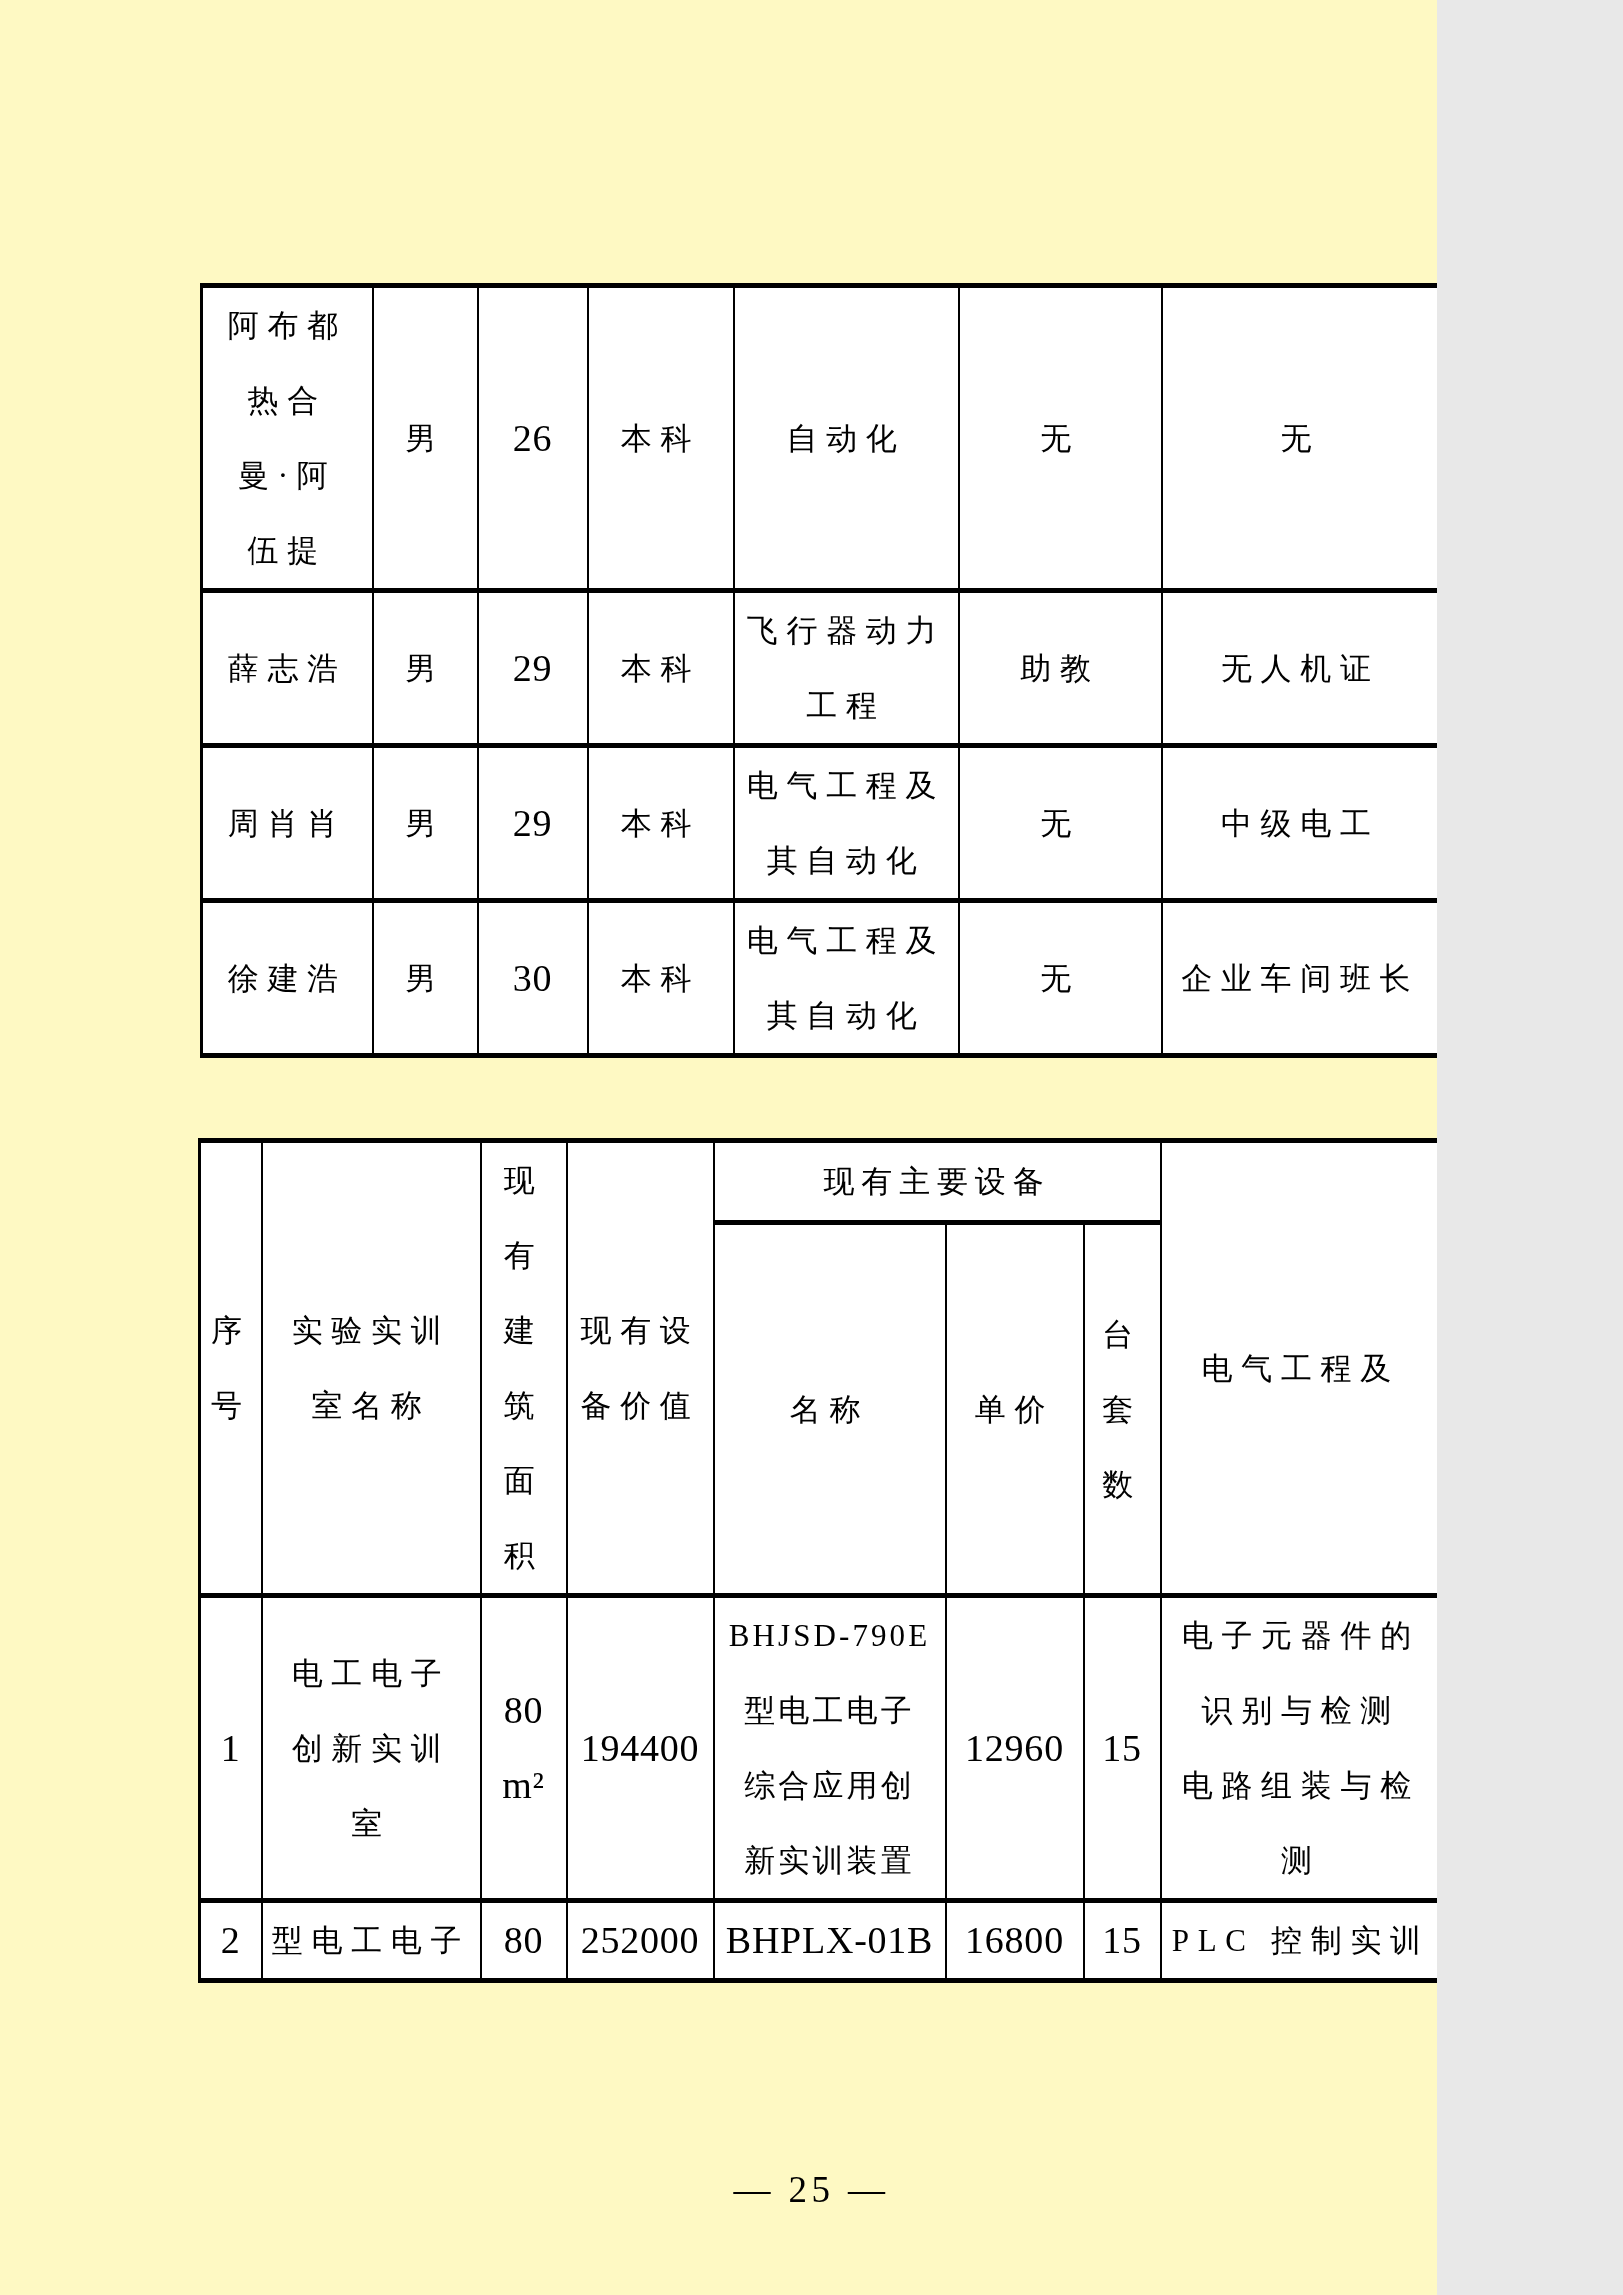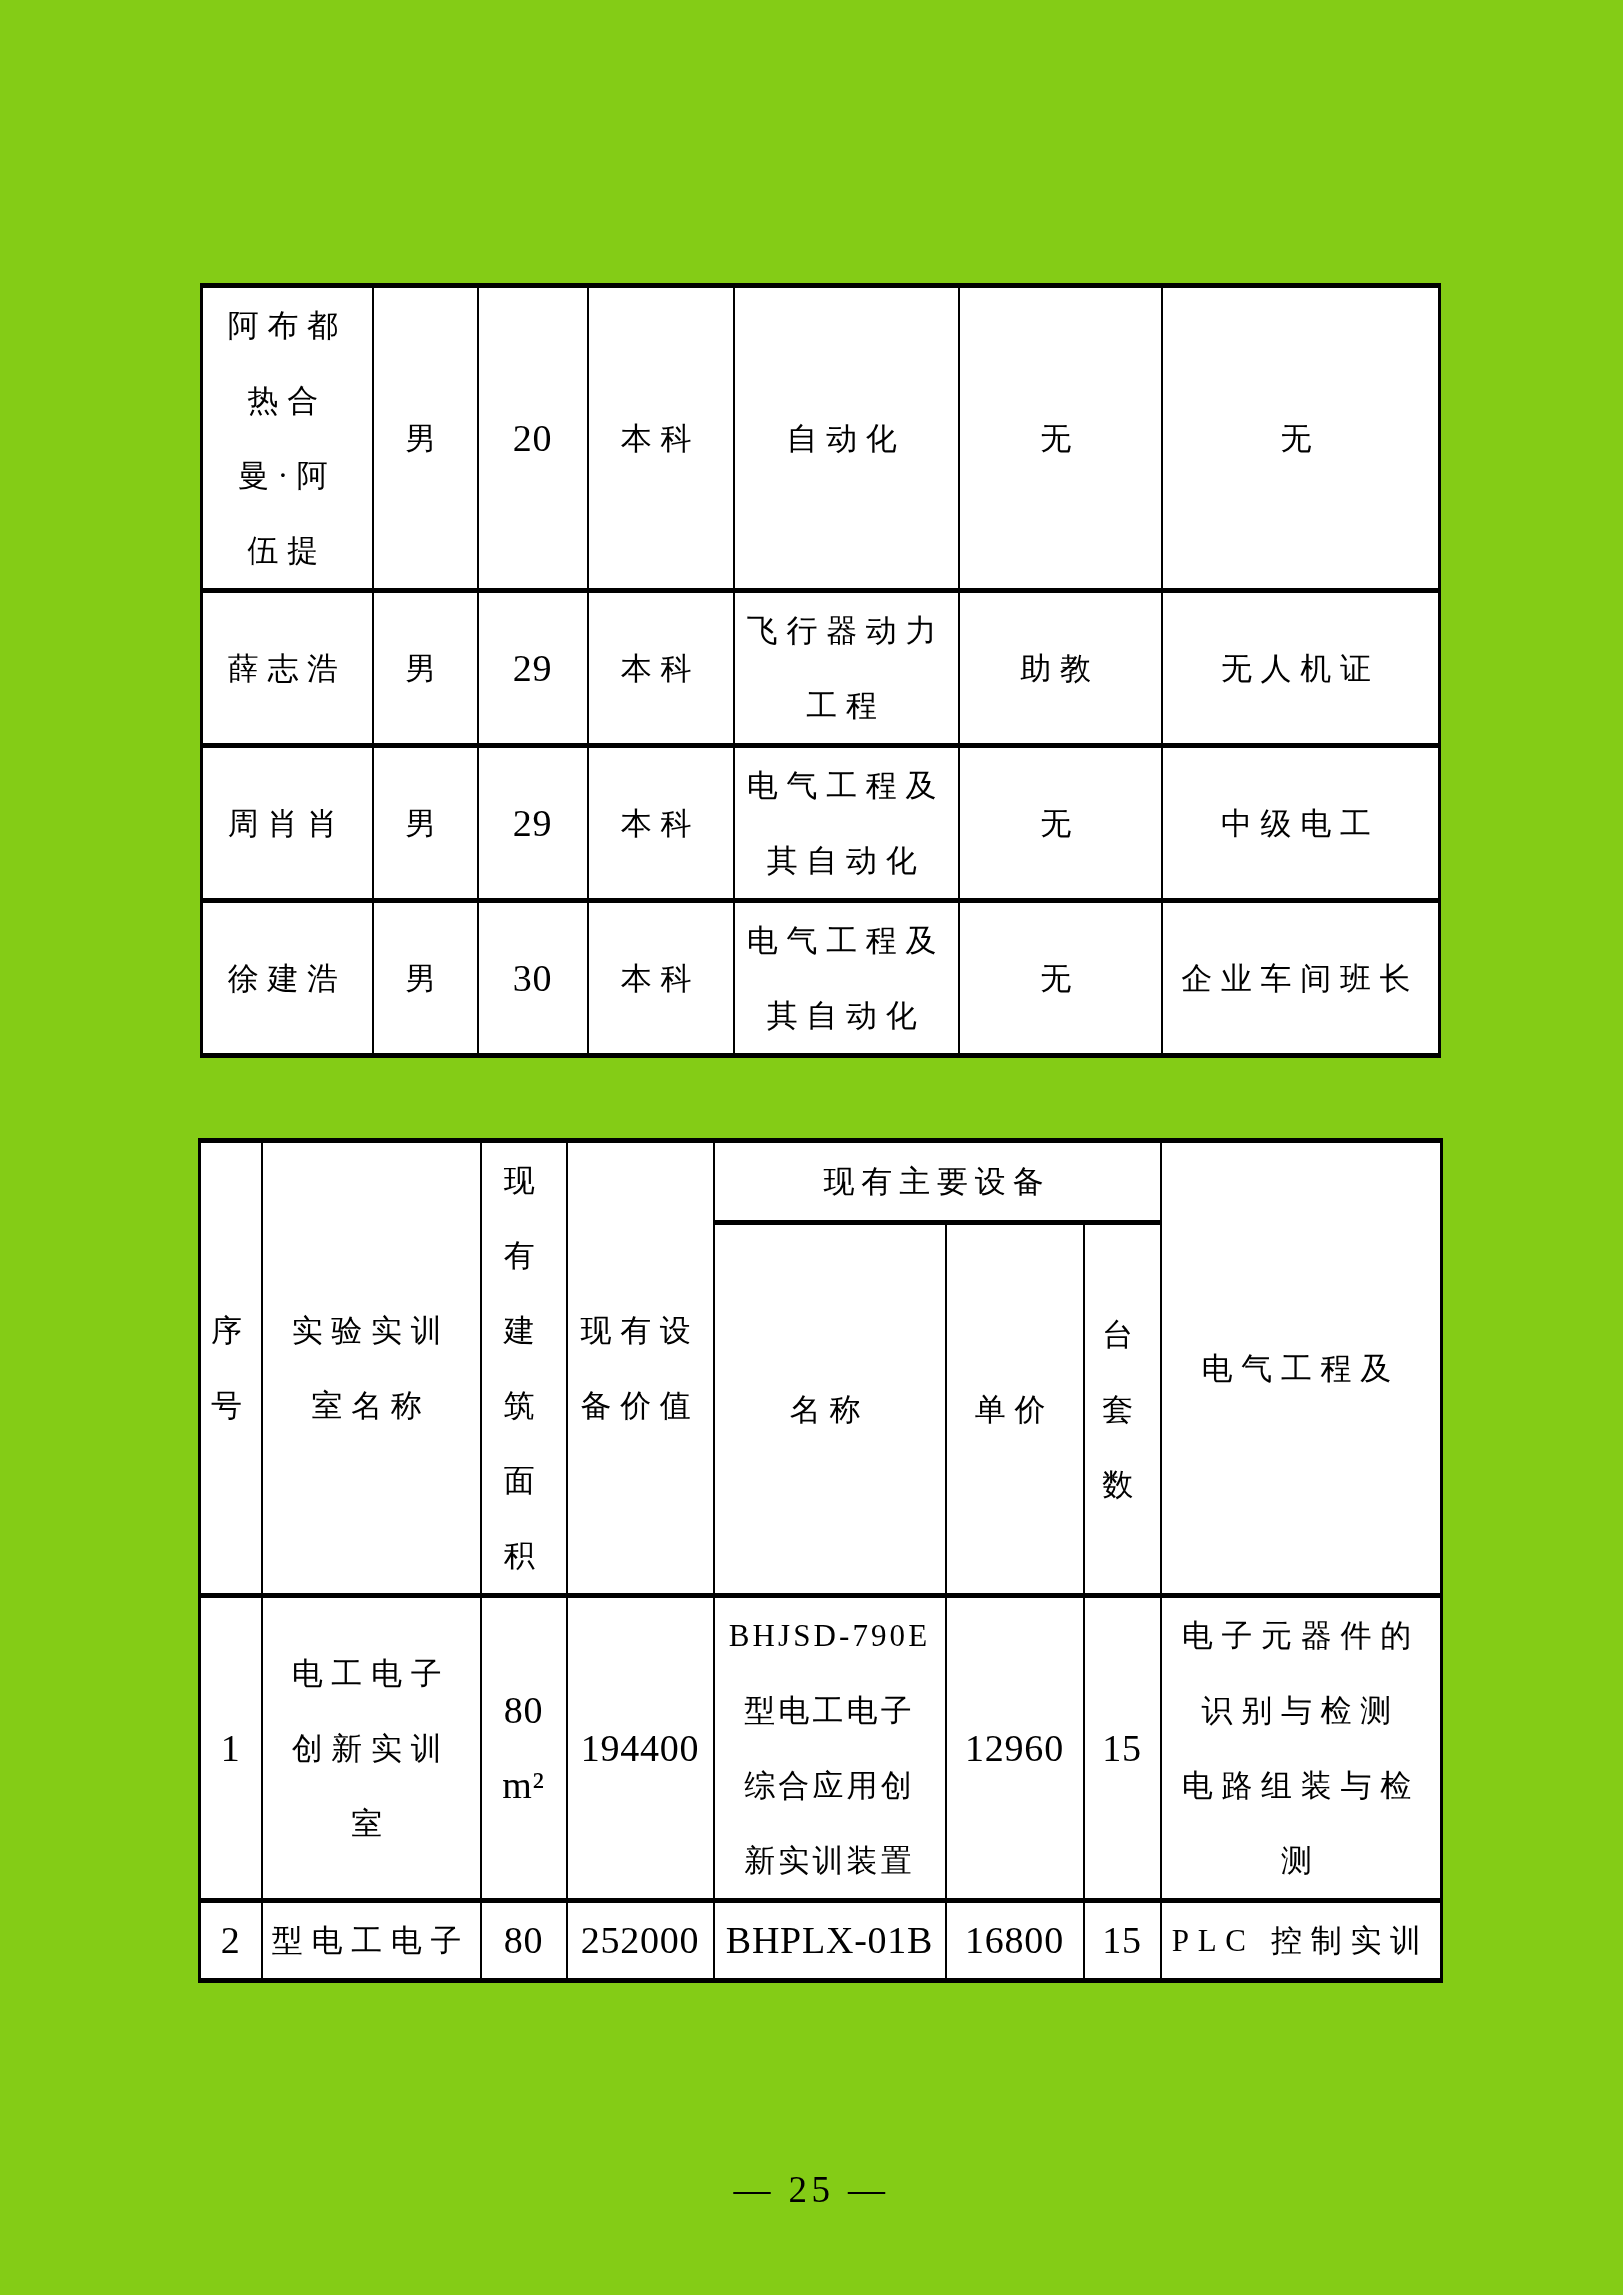--- a/index.html
+++ b/index.html
@@ -1,19 +1,19 @@
 <!DOCTYPE html>
 <html style="font-size:10.5px"><head>
 <meta charset="utf-8">
 <style>
   html,body { margin:0; padding:0; background:#e8e8e8; }
   #page {
     position:relative;
-    width:1623px; height:2295px;
-    background:#84cc16;
+    width:1437px; height:2295px;
+    background:#fef9c3;
     font-family:"Liberation Serif","DejaVu Serif",serif;
     color:#000000;
     overflow:hidden;
   }
   table.doc {
     position:absolute;
     border-collapse:collapse;
     table-layout:fixed;
     background:#fff;
   }
@@ -62,21 +62,21 @@
         <col style="width:203px">
       <col style="width:278px">
     </colgroup>
     <tbody>
       <tr style="height:298px">
         <td class="zh">阿布都
 热合
 曼·阿
 伍提</td>
         <td class="zh">男</td>
-        <td class="num">20</td>
+        <td class="num">26</td>
         <td class="zh">本科</td>
         <td class="zh">自动化</td>
         <td class="zh">无</td>
         <td class="zh">无</td>
       </tr>
       <tr style="height:151px">
         <td class="zh">薛志浩</td>
         <td class="zh">男</td>
         <td class="num">29</td>
         <td class="zh">本科</td>

